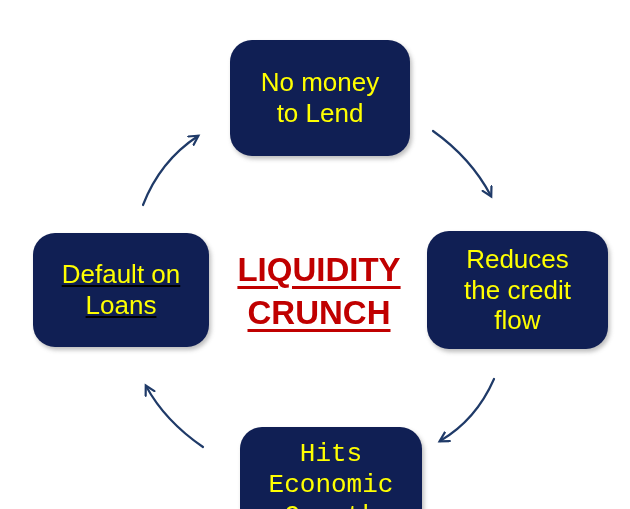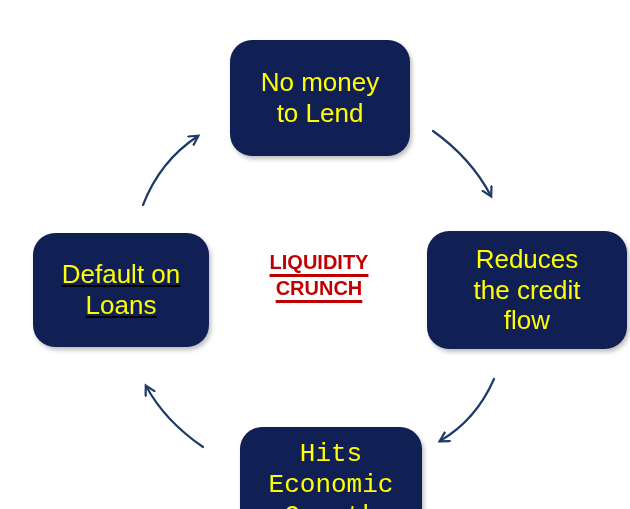--- a/index.html
+++ b/index.html
@@ -39,31 +39,31 @@
     justify-content: center;
   }
   .node-label {
     color: #ffff00;
     font-size: 26px;
     line-height: 1.18;
     text-align: center;
     white-space: pre-line;
   }
   .node-top    { left: 230px; top: 4px;   width: 180px; height: 116px; }
-  .node-right  { left: 427px; top: 195px; width: 200px; height: 118px; }
+  .node-right  { left: 427px; top: 195px; width: 181px; height: 118px; }
   .node-bottom { left: 240px; top: 391px; width: 182px; height: 117px; font-family: Liberation Mono, monospace; }
   .node-left   { left: 33px;  top: 197px; width: 176px; height: 114px; text-decoration: underline; }
   .center-title {
     position: absolute;
     left: 223px;
     top: 213px;
     width: 192px;
     text-align: center;
     color: #c00000;
-    font-size: 20px;
+    font-size: 33px;
     font-weight: bold;
     line-height: 1.3;
     white-space: pre-line;
     text-decoration: underline;
     text-decoration-thickness: 3px;
     text-underline-offset: 5px;
   }
 </style>
 </head>
 <body>

